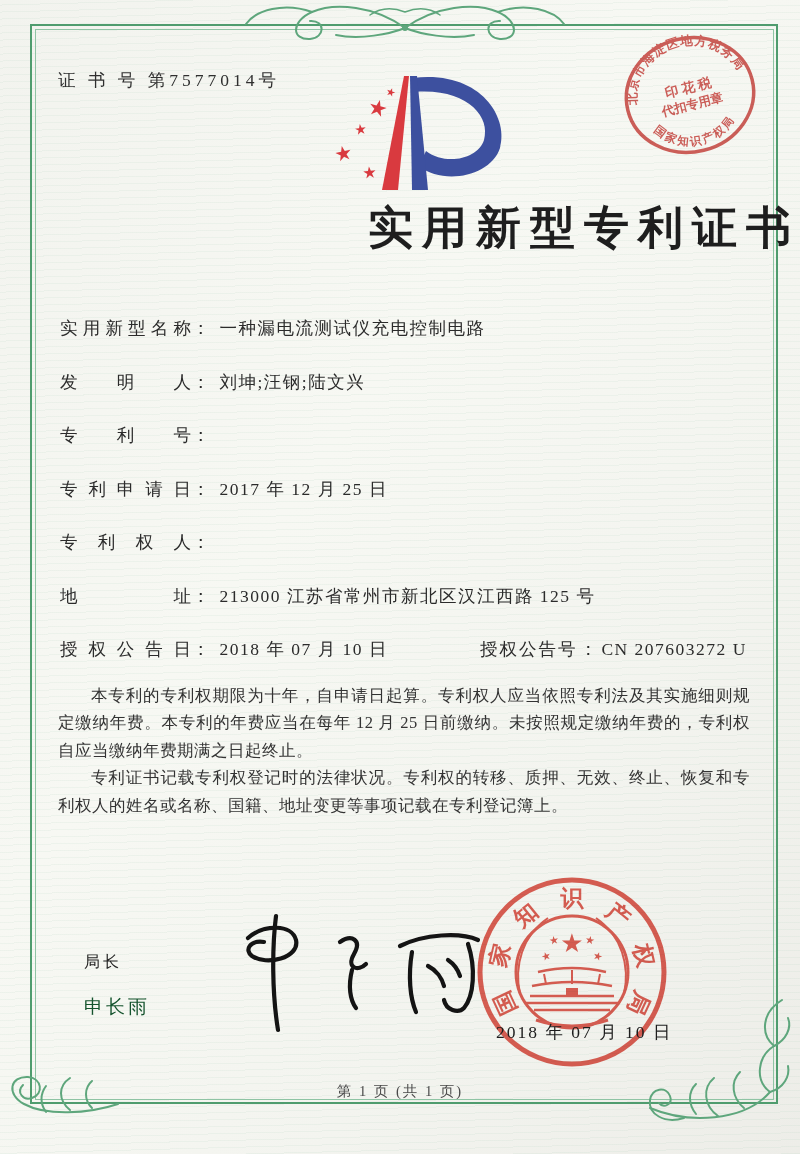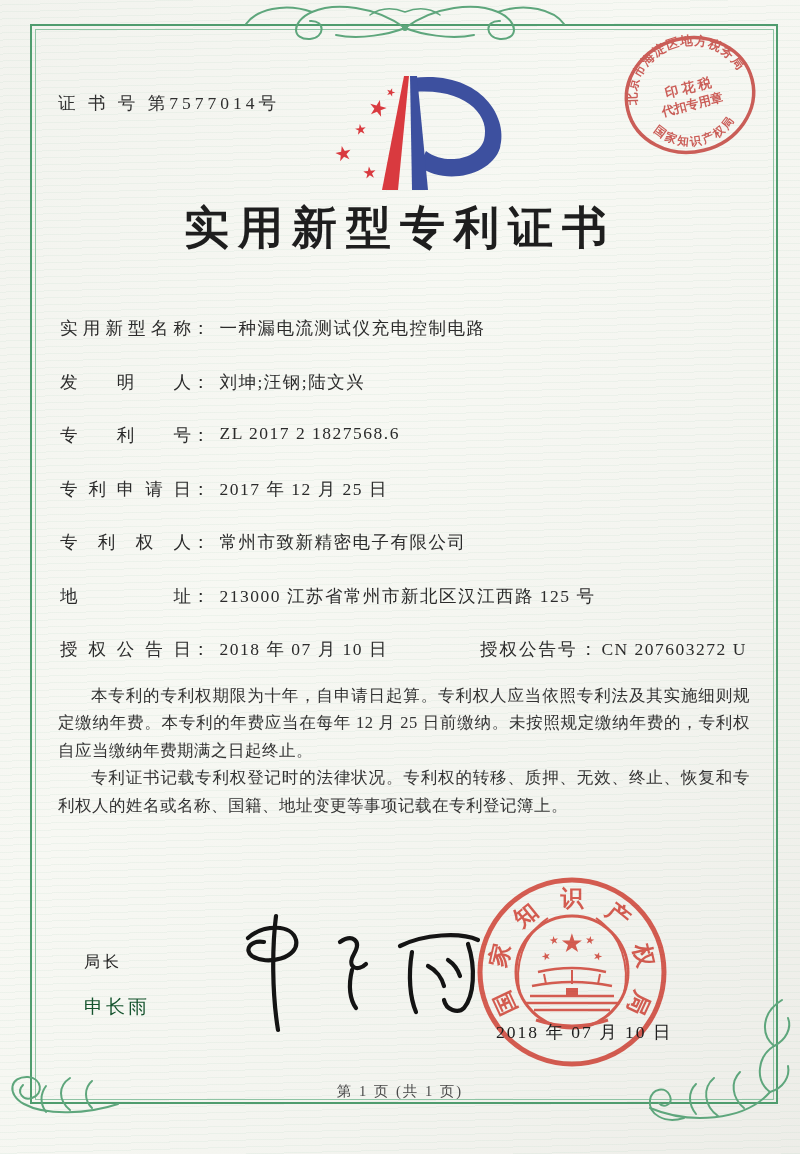--- a/index.html
+++ b/index.html
@@ -9,24 +9,24 @@
     background:
       repeating-linear-gradient(-1.5deg, rgba(150,195,170,.10) 0 1px, rgba(255,255,255,0) 1px 7px),
       linear-gradient(125deg,#f2f3ee 0%,#f7f8f3 40%,#f3f4ef 70%,#ededE8 100%);
     color:#2e2e2e;
   }
   .abs{position:absolute;}
   
   .frame-outer{left:30px;top:24px;width:744px;height:1076px;border:2.5px solid #4f9c6e;}
   .frame-inner{position:absolute;inset:2.5px;border:1px solid #8fc4a4;}
   
-  .cert-no{left:58px;top:91px;font-size:17.5px;letter-spacing:4px;color:#2f2f2f;}
+  .cert-no{left:58px;top:68px;font-size:17.5px;letter-spacing:4px;color:#2f2f2f;}
   .logo-wrap{left:316px;top:70px;width:210px;height:128px;}
   .tax-stamp{left:622px;top:34px;width:136px;height:122px;transform:rotate(-14deg);opacity:.85;mix-blend-mode:multiply;}
-  .title{left:0;top:198px;width:800px;text-align:center;font-size:45px;font-weight:bold;
+  .title{left:0;top:198px;width:800px;text-align:right;font-size:45px;font-weight:bold;
          letter-spacing:9px;color:#1e1e1e;}
   
   .fields{left:60px;top:316px;width:690px;font-size:17.5px;color:#2b2b2b;}
   .frow{height:53.5px;display:flex;align-items:flex-start;position:relative;}
   .flabel{display:inline-block;width:132px;text-align:justify;text-align-last:justify;letter-spacing:1px;}
   .fcolon{display:inline-block;margin-right:10px;}
   .fvalue{letter-spacing:1.5px;}
   .grant-no{position:absolute;left:395px;top:0;margin-left:25px;}
   .grant-no .flabel2{letter-spacing:2px;margin-right:2px;}
   
@@ -143,31 +143,29 @@
     <span class="fvalue">一种漏电流测试仪充电控制电路</span>
   </div>
   <div class="frow">
     <span class="flabel">发明人</span>
       <span class="fcolon">：</span>
     <span class="fvalue">刘坤;汪钢;陆文兴</span>
   </div>
   <div class="frow">
     <span class="flabel">专利号</span>
       <span class="fcolon">：</span>
-    <span class="fvalue">ZL 2017 2 1827568.6</span>
   </div>
   <div class="frow">
     <span class="flabel">专利申请日</span>
       <span class="fcolon">：</span>
     <span class="fvalue">2017 年 12 月 25 日</span>
   </div>
   <div class="frow">
     <span class="flabel">专利权人</span>
       <span class="fcolon">：</span>
-    <span class="fvalue">常州市致新精密电子有限公司</span>
   </div>
   <div class="frow">
     <span class="flabel">地址</span>
       <span class="fcolon">：</span>
     <span class="fvalue">213000  江苏省常州市新北区汉江西路 125 号</span>
   </div>
   <div class="frow">
     <span class="flabel">授权公告日</span>
       <span class="fcolon">：</span>
     <span class="fvalue">2018 年 07 月 10 日</span>

